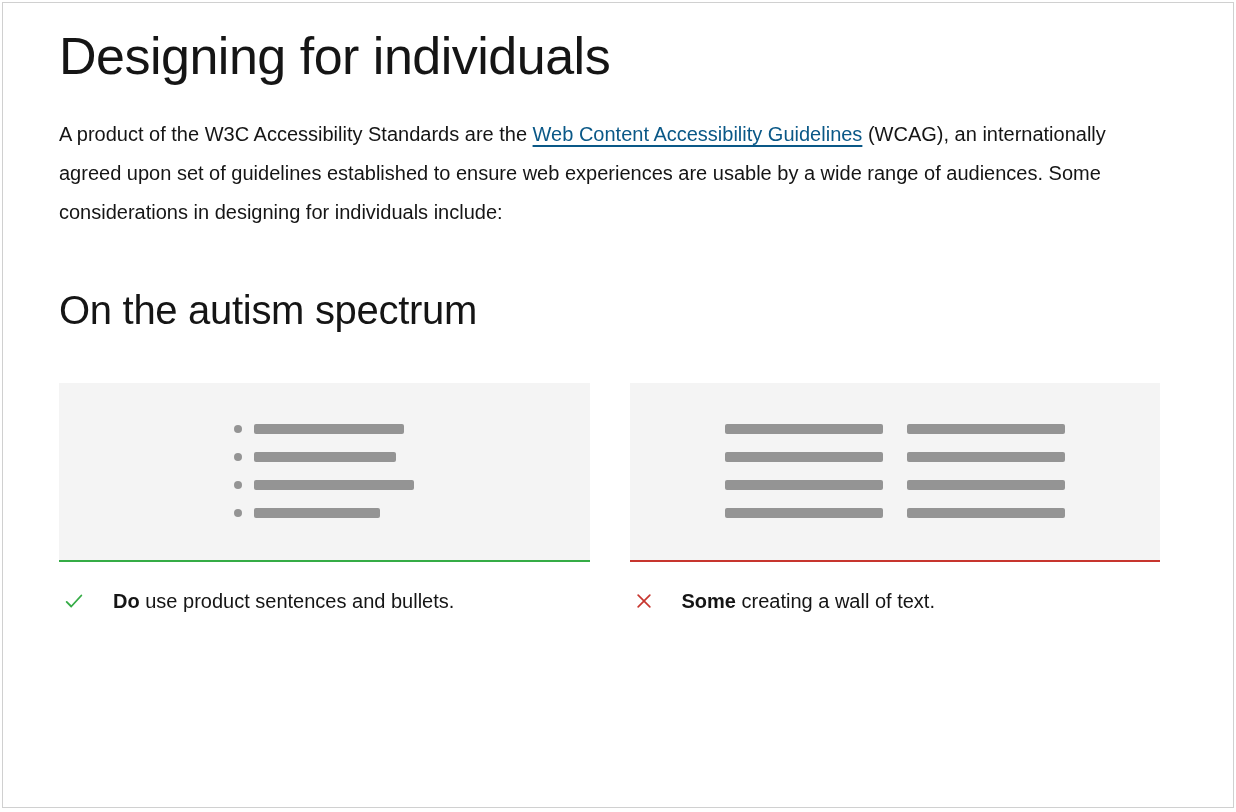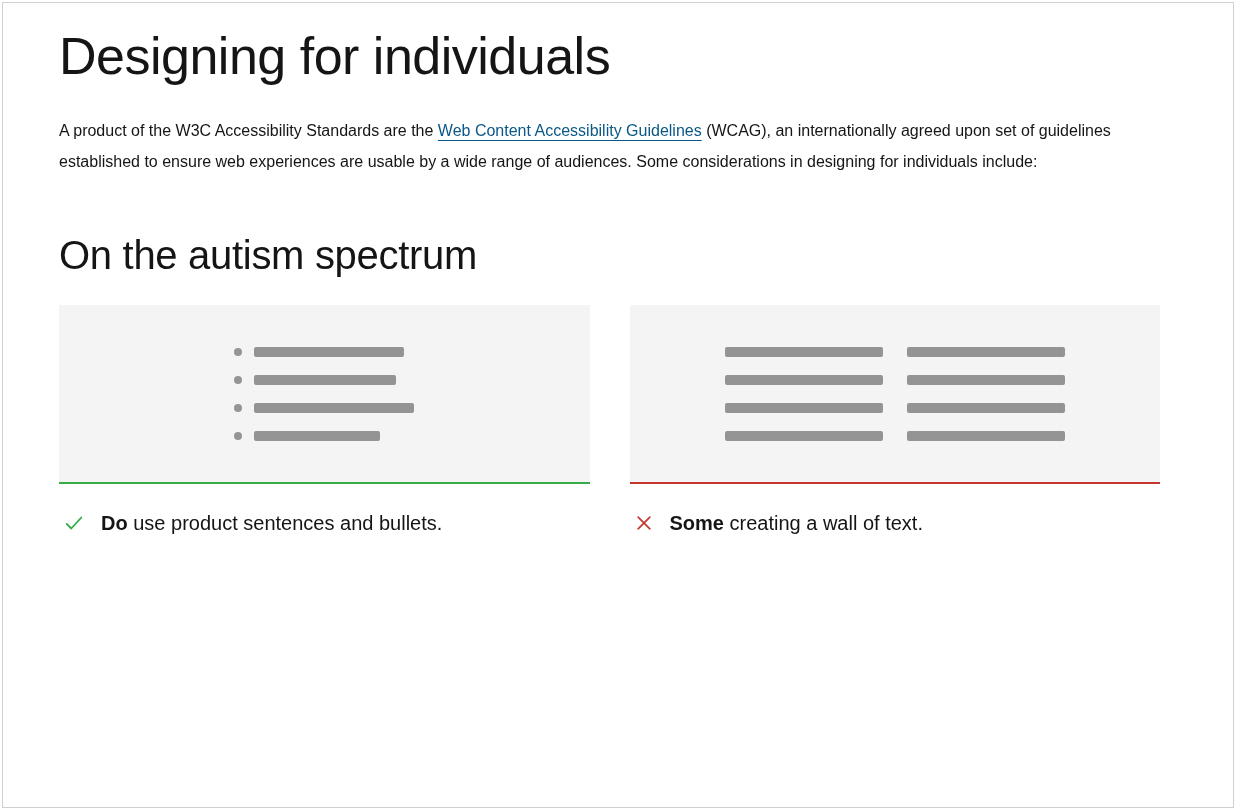--- a/index.html
+++ b/index.html
@@ -17,36 +17,36 @@
     }
     h1.page-title {
       font-size: 52px;
       font-weight: 400;
       letter-spacing: -0.5px;
       color: #151515;
       margin-bottom: 28px;
       line-height: 1.15;
     }
     p.intro {
-      font-size: 16px;
+      font-size: 20px;
       line-height: 1.95;
       font-weight: 400;
       color: #151515;
       margin-bottom: 56px;
     }
     a.inline-link {
       color: #0a5887;
       text-decoration: underline;
       text-underline-offset: 4px;
     }
     h2.section-title {
       font-size: 40px;
       font-weight: 400;
       color: #151515;
-      margin-bottom: 27px;
+      margin-bottom: 50px;
       letter-spacing: -0.3px;
     }
     .cards {
       display: flex;
       gap: 40px;
     }
     .card {
       flex: 1;
       min-width: 0;
     }
@@ -84,21 +84,21 @@
 
     .caption {
       display: flex;
       align-items: center;
       gap: 16px;
       padding: 24px 4px 0 4px;
       font-size: 20px;
       color: #151515;
       line-height: 1.5;
     }
-    .caption strong { font-weight: 600; }
+    .caption strong { font-weight: 600; margin-left: 12px; }
     .check-icon { color: #35ac46; flex: none; }
     .x-icon { color: #c7352e; flex: none; }
     svg { display: block; }
   </style>
 </head>
 <body>
 
 <div class="page">
 
   <h1 class="page-title">Designing for individuals</h1>

